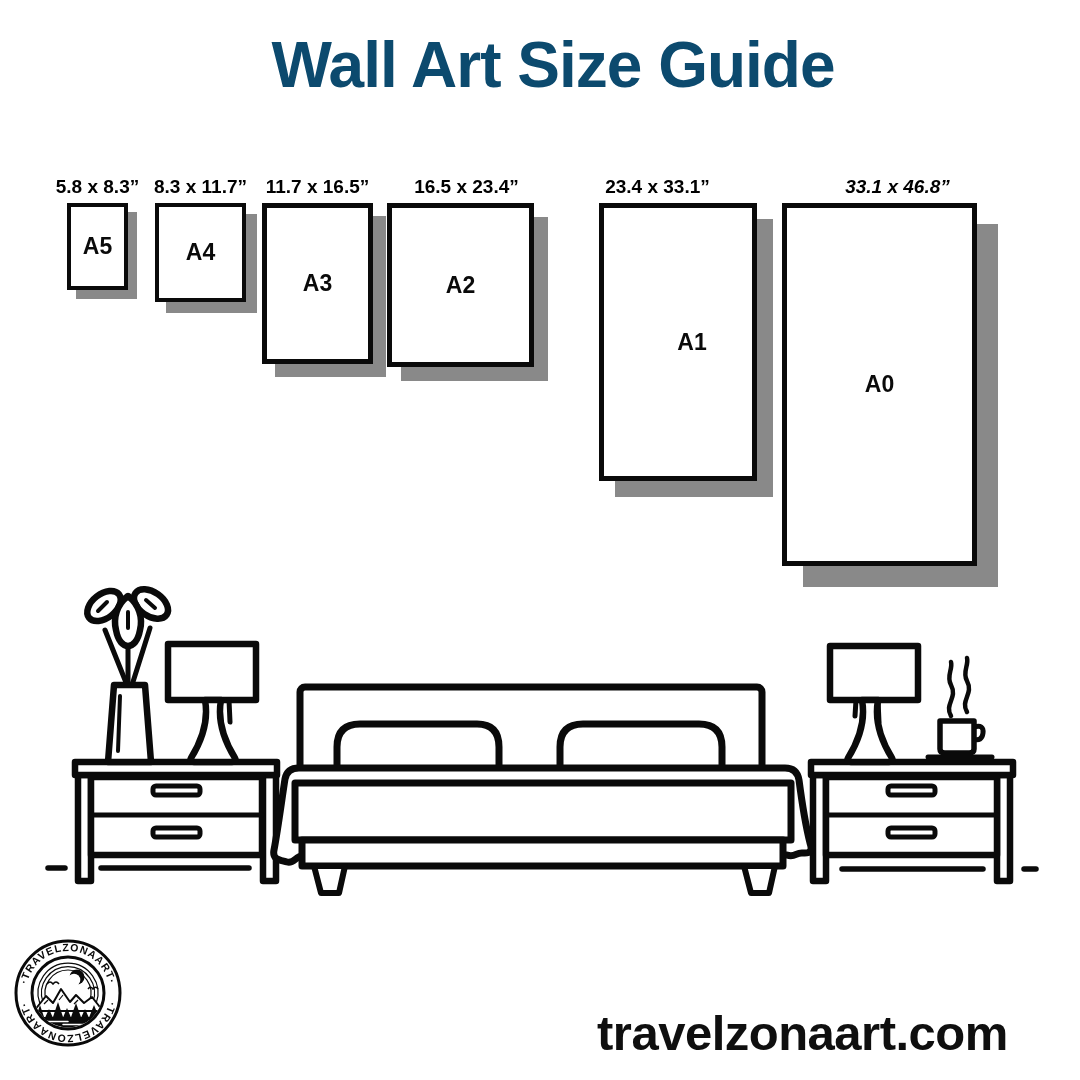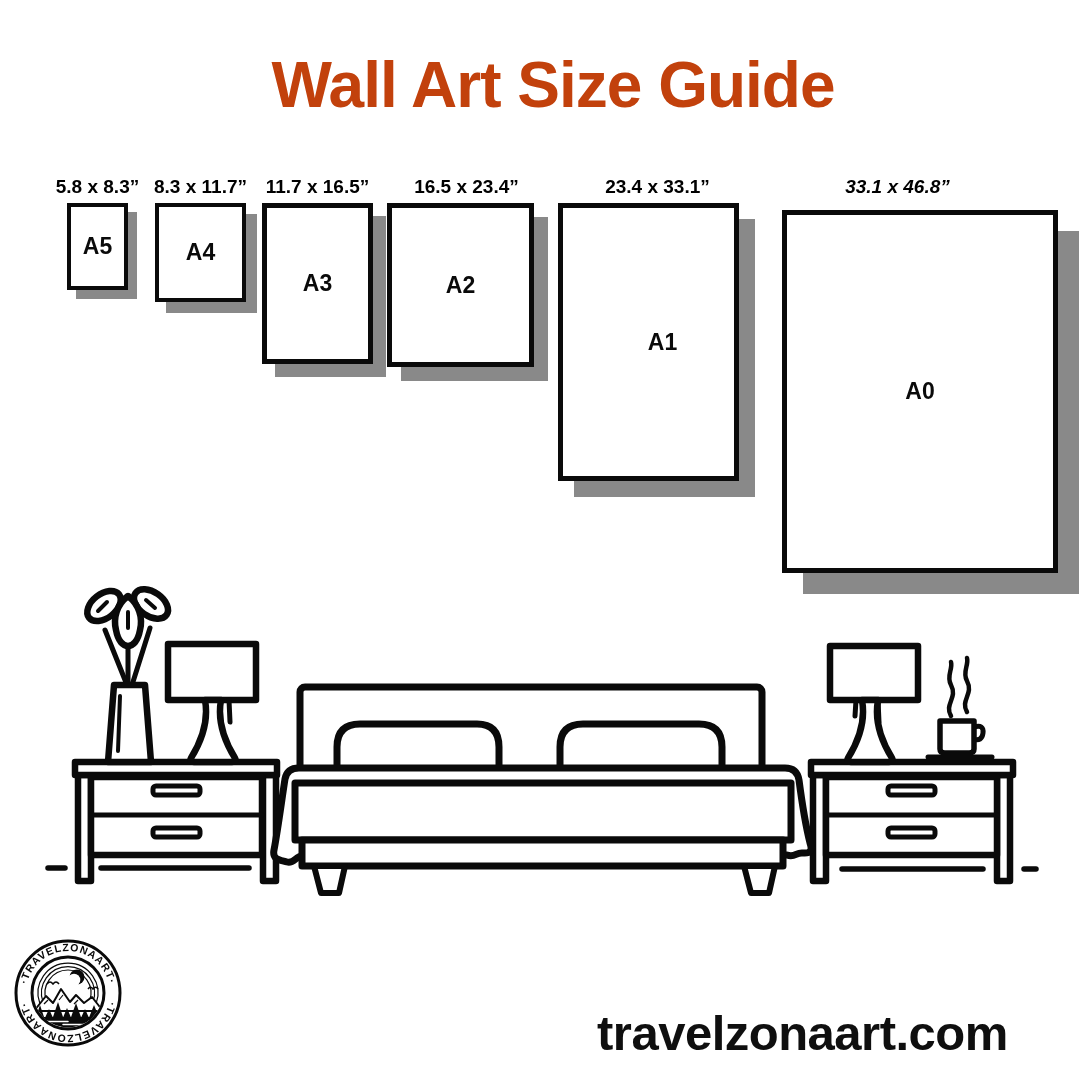--- a/index.html
+++ b/index.html
@@ -5,24 +5,24 @@
   html,body{margin:0;padding:0;}
   body{
     width:1080px;height:1080px;
     background:#ffffff;
     position:relative;
     overflow:hidden;
     font-family:"Liberation Sans", sans-serif;
     color:#0a0a0a;
   }
   .title{
-    position:absolute; top:48px; left:26px; right:0;
+    position:absolute; top:28px; left:26px; right:0;
     text-align:center;
     font-size:64px; font-weight:800; letter-spacing:-1px;
-    color:#c2410c;
+    color:#0c4a6e;
   }
   .dim{
     position:absolute;
     text-align:center;
     font-size:19px; font-weight:700;
     height:22px; line-height:22px;
     color:#000000;
     white-space:nowrap;
   }
   .paper{
@@ -58,24 +58,24 @@
   </div>
 <div class="paper" style="left:155px; top:203px; width:91px;  height:99px; border-width:4px; box-shadow:11px 11px 0 0 #898989;">
     <span>A4</span>
   </div>
 <div class="paper" style="left:262px; top:203px; width:111px; height:161px; box-shadow:13px 13px 0 0 #898989;">
     <span>A3</span>
   </div>
 <div class="paper" style="left:387px; top:203px; width:147px; height:164px; box-shadow:14px 14px 0 0 #898989;">
     <span>A2</span>
   </div>
-<div class="paper" style="left:558px; top:203px; width:181px; height:278px; box-shadow:16px 16px 0 0 #898989;padding-left:28px;">
+<div class="paper" style="left:599px; top:203px; width:158px; height:278px; box-shadow:16px 16px 0 0 #898989;padding-left:28px;">
     <span>A1</span>
   </div>
-<div class="paper" style="left:782px; top:210px; width:276px; height:363px; box-shadow:21px 21px 0 0 #898989;">
+<div class="paper" style="left:782px; top:203px; width:195px; height:363px; box-shadow:21px 21px 0 0 #898989;">
     <span>A0</span>
   </div>
 
 <svg class="scene" style="left:0; top:0;" width="1080" height="1080" viewBox="0 0 1080 1080" fill="none" stroke="#0a0a0a" stroke-width="6.5" stroke-linecap="round" stroke-linejoin="round">
 
   <g stroke-width="5.5">
     <line x1="48" y1="868" x2="65" y2="868"></line>
     <line x1="101" y1="868" x2="249" y2="868"></line>
     <line x1="842" y1="869" x2="983" y2="869"></line>
     <line x1="1024" y1="869" x2="1036" y2="869"></line>

